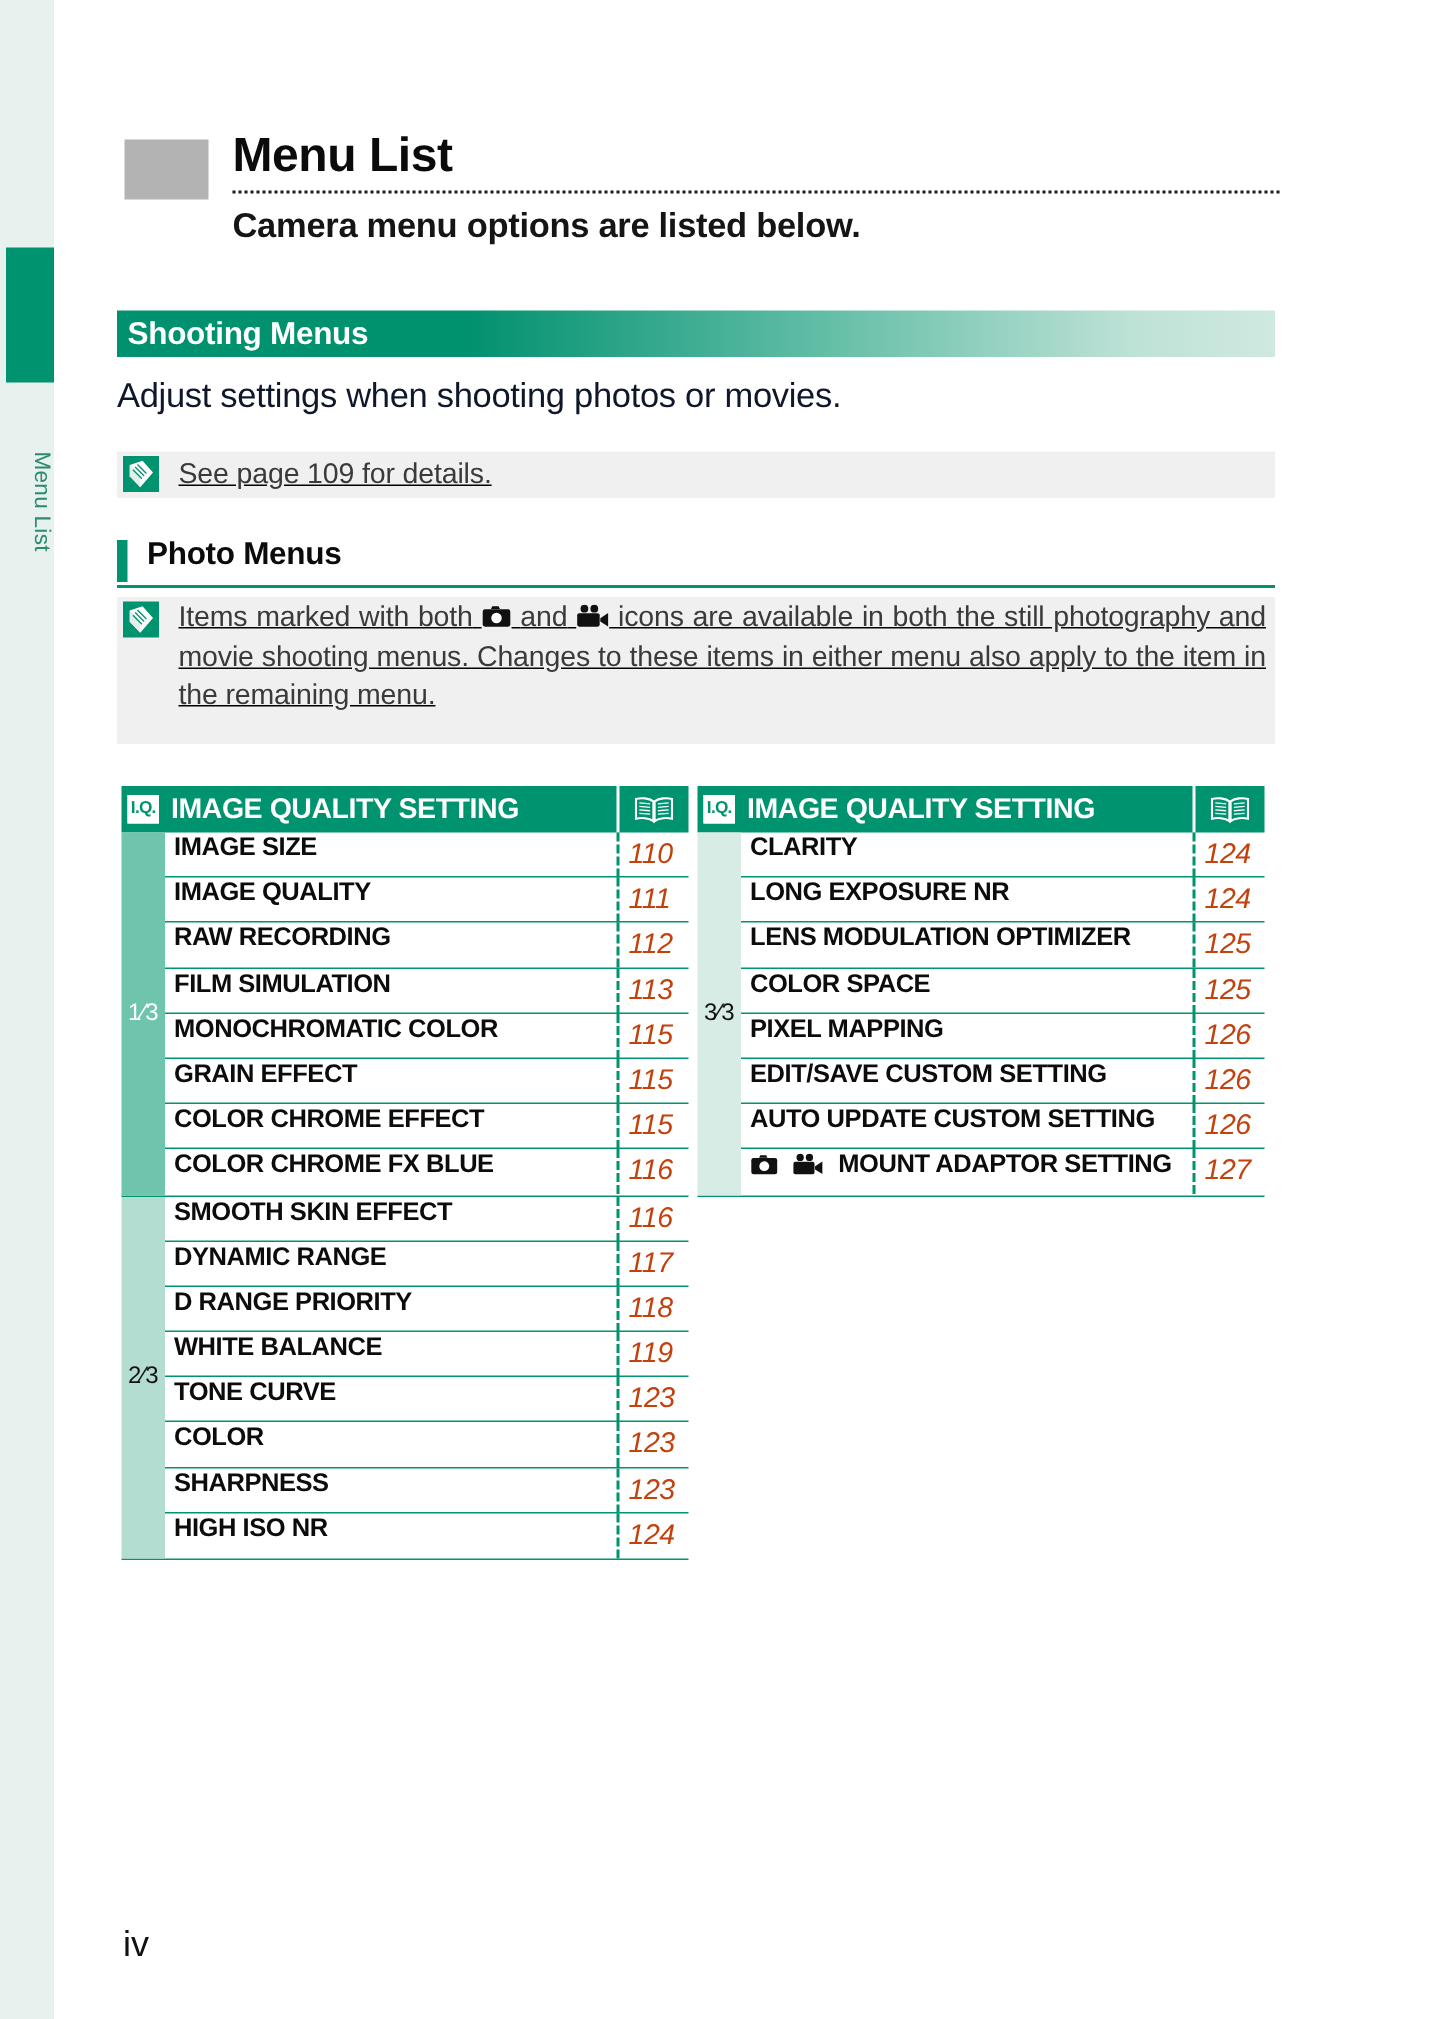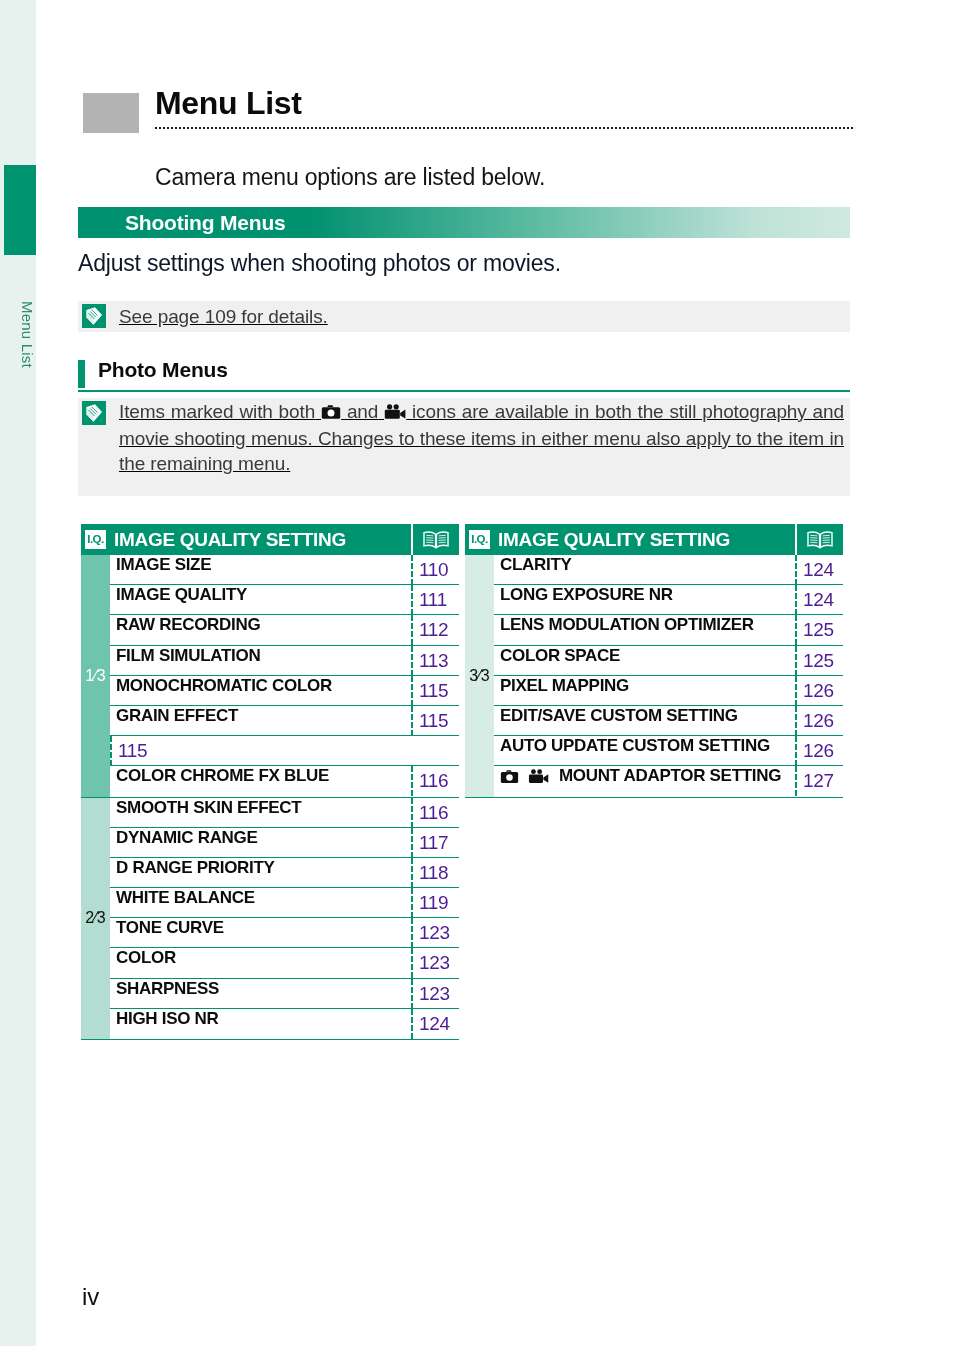--- a/index.html
+++ b/index.html
@@ -67,35 +67,35 @@
   }
   .title-dots {
     position: absolute;
     left: 72px; top: 34px;
     width: 698px;
     border-top: 2px dotted #1a1a1a;
   }
 
   .subtitle {
     position: absolute;
-    left: 155px; top: 164px;
+    left: 155px; top: 137px;
     font-size: 23px;
     color: #151515;
     letter-spacing: -0.2px;
+    font-weight: bold;
   }
 
   
   .section-band {
     position: absolute;
     left: 78px; top: 207px;
     width: 772px; height: 31px;
     background: linear-gradient(to right, #009270 0%, #00916f 30%, #66bfa8 62%, #bfe2d7 88%, #cfe9e0 100%);
     display: flex;
     align-items: center;
-    padding-left: 40px;
   }
   .section-band-label {
     color: #ffffff;
     font-size: 21px;
     font-weight: bold;
     padding-left: 7px;
     letter-spacing: -0.2px;
   }
 
   .section-desc {
@@ -254,26 +254,27 @@
     font-weight: bold;
     color: #0c0c0c;
     padding-left: 6px;
     letter-spacing: -0.3px;
     white-space: nowrap;
   }
   .row-page {
     flex: 0 0 48px;
     width: 48px;
     font-size: 19px;
-    color: #4c1d95;
+    color: #c2410c;
     padding-left: 6px;
     border-left: 2px dashed #00936f;
     line-height: 30px;
     height: 30px;
     letter-spacing: -0.3px;
+    font-style: italic;
   }
   .group-rows .row:last-child { border-bottom: none; }
   .group { border-bottom: 1.6px solid #00936f; }
   .tbl-body .group:last-child { border-bottom: 1.6px solid #00936f; }
 
   .mount-icons { display: inline-block; vertical-align: -3px; margin-right: 5px; }
 
   
   .folio {
     position: absolute;
@@ -407,20 +408,21 @@
             </div>
             <div class="row">
               <div class="row-label">MONOCHROMATIC COLOR</div>
               <div class="row-page">115</div>
             </div>
             <div class="row">
               <div class="row-label">GRAIN EFFECT</div>
               <div class="row-page">115</div>
             </div>
             <div class="row">
+              <div class="row-label">COLOR CHROME EFFECT</div>
               <div class="row-page">115</div>
             </div>
             <div class="row">
               <div class="row-label">COLOR CHROME FX BLUE</div>
               <div class="row-page">116</div>
             </div>
           </div>
         </div>
 
         <div class="group">

